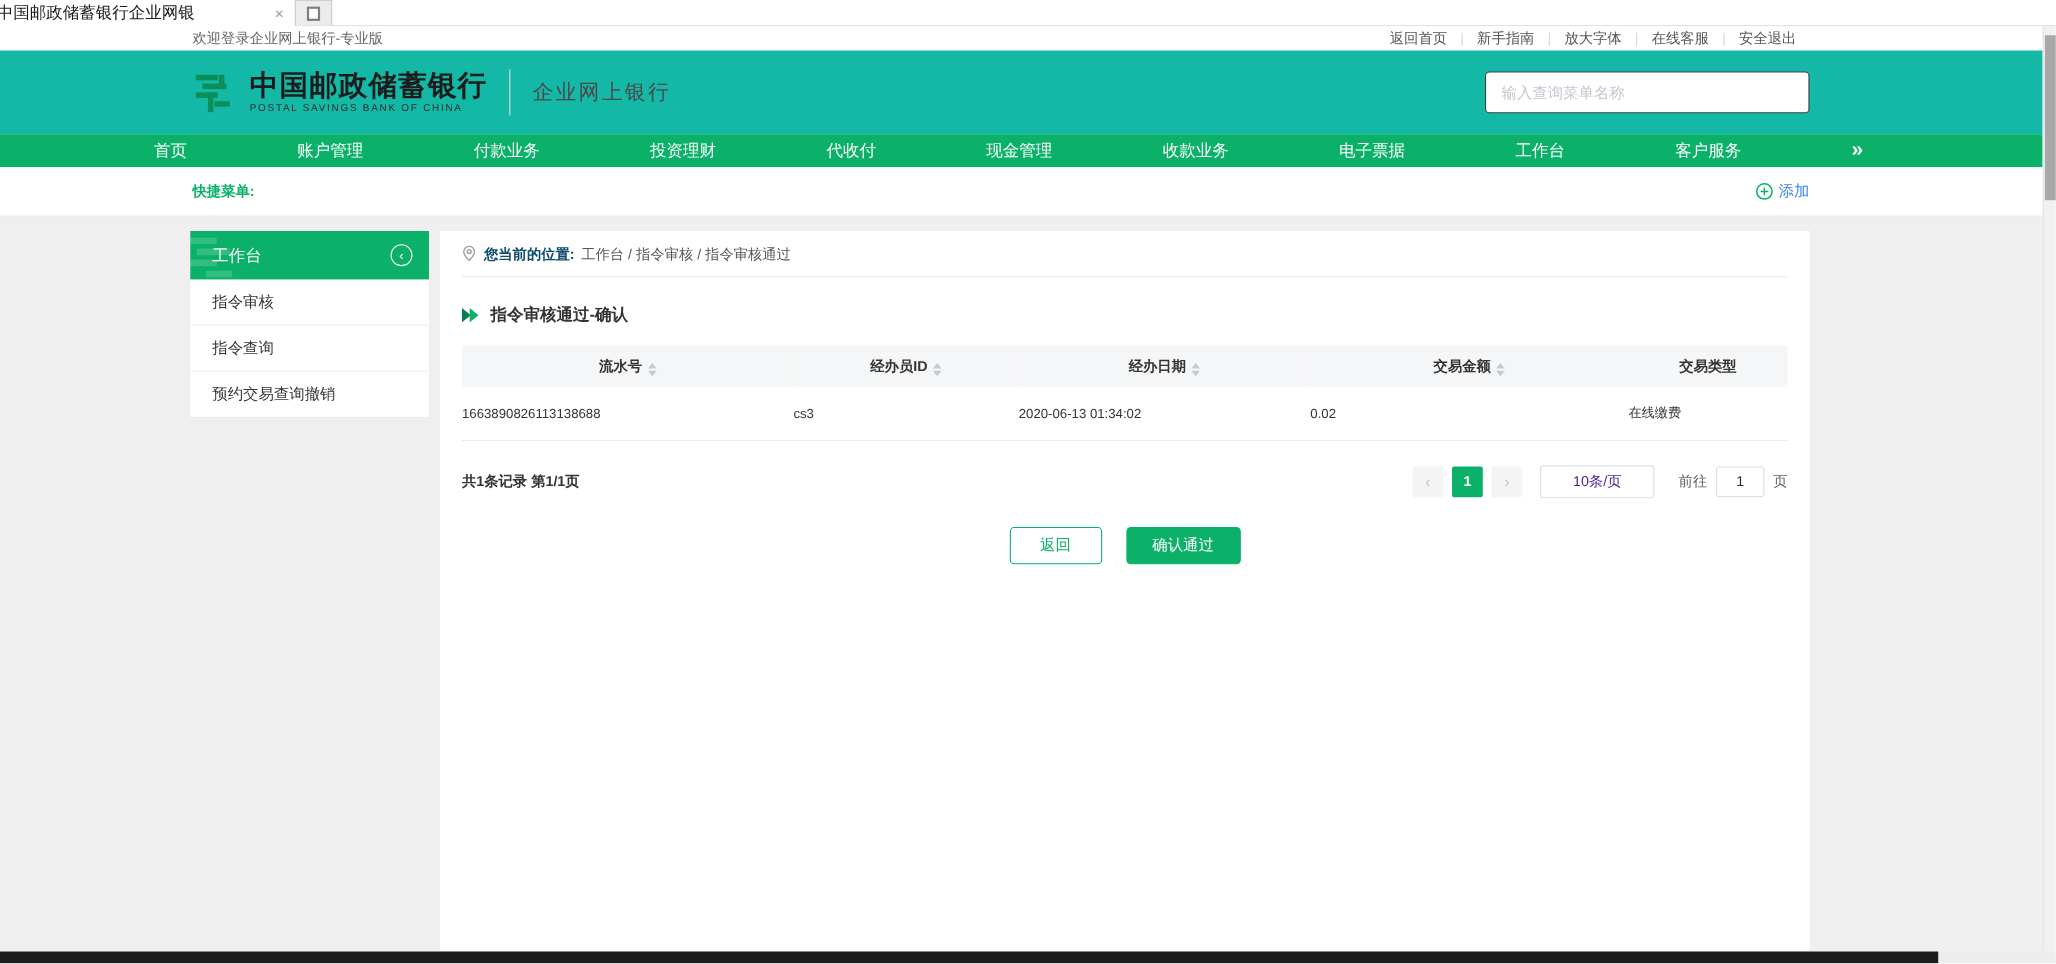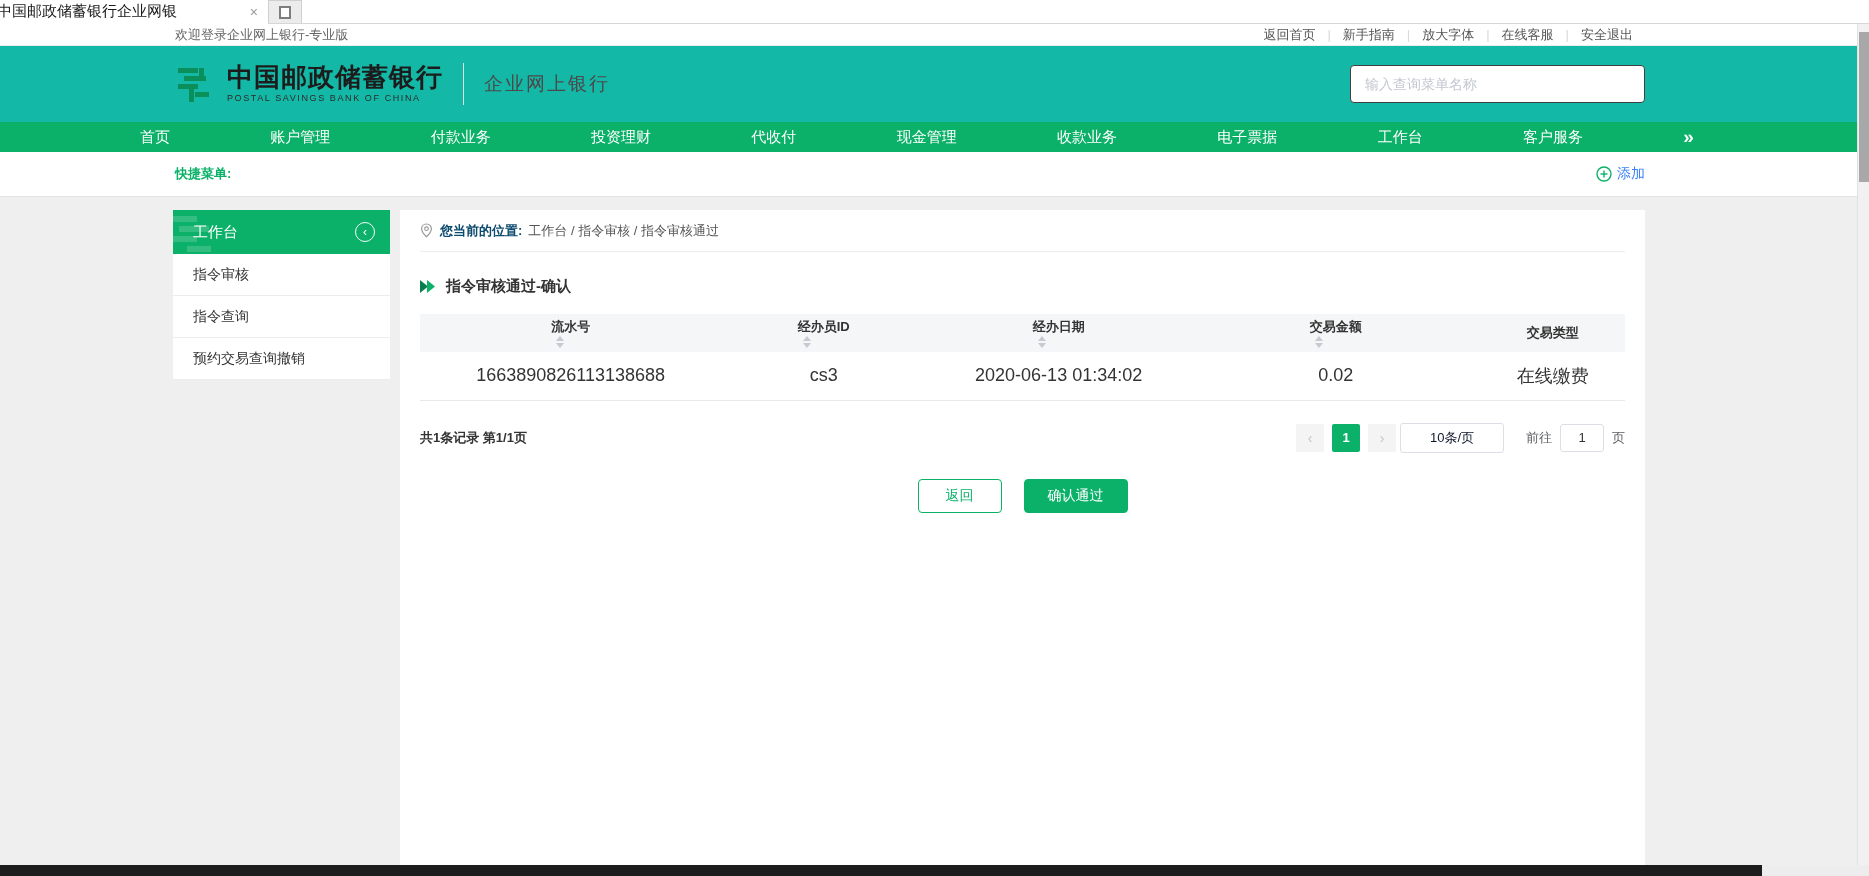--- a/index.html
+++ b/index.html
@@ -65,32 +65,32 @@
   .crumb-path { color:#555; }
 
   .section-title { margin:24px 20px 18px; height:20px; display:flex; align-items:center; }
   .section-title .ttl-icon { margin-right:9px; display:flex; }
   .section-title .txt { font-size:15px; font-weight:bold; color:#333; }
 
   table.grid { width:1205px; margin:0 20px; border-collapse:collapse; table-layout:fixed; }
   .grid thead tr { background:#f5f6f7; height:38px; }
   .grid th { font-size:13px; font-weight:bold; color:#333; text-align:center; }
   .grid tbody tr { height:48px; border-bottom:1px solid #e9e9e9; }
-  .grid td { font-size:18px; color:#333; text-align:center; }
-  .th-inner { display:inline-flex; align-items:flex-start; justify-content:center;flex-direction:column; }
+  .grid td { font-size:12px; color:#333; }
+  .th-inner { display:inline-flex; align-items:flex-end; justify-content:center; }
   .sort-carets { display:inline-flex; flex-direction:column; margin-left:5px; }
   .caret-up { width:0; height:0; border-left:4px solid transparent; border-right:4px solid transparent; border-bottom:5px solid #c6cad2; margin-bottom:2px; }
   .caret-down { width:0; height:0; border-left:4px solid transparent; border-right:4px solid transparent; border-top:5px solid #c6cad2; }
 
   .pagination { margin:22px 20px 0; height:30px; display:flex; align-items:center; justify-content:space-between; }
   .page-summary { font-size:13px; font-weight:bold; color:#333; }
   .pager { display:flex; align-items:center; }
   .pg-btn { width:28px; height:28px; border-radius:2px; background:#f4f4f5; color:#c0c4cc; display:flex; align-items:center; justify-content:center; font-size:14px; margin:0 4px; cursor:pointer; }
   .pg-num { width:28px; height:28px; border-radius:2px; background:#0bb169; color:#fff; display:flex; align-items:center; justify-content:center; font-size:13px; font-weight:bold; margin:0 4px; cursor:pointer; }
-  .size-select { width:104px; height:30px; border:1px solid #dcdfe6; border-radius:3px; display:flex; align-items:center; justify-content:center; font-size:13px; color:#0f172a; cursor:pointer; background:#fff; }
+  .size-select { width:104px; height:30px; border:1px solid #dcdfe6; border-radius:3px; margin-left:12px; display:flex; align-items:center; justify-content:center; font-size:13px; color:#4c1d95; cursor:pointer; background:#fff; }
   .goto { display:flex; align-items:center; margin-left:22px; font-size:13px; color:#606266; }
   .goto-input { width:44px; height:28px; border:1px solid #dcdfe6; border-radius:3px; margin:0 8px; text-align:center; font-size:13px; color:#333; outline:none; background:#fff; font-family:inherit; }
 
   .btn-row { margin-top:26px; display:flex; justify-content:center; gap:22px; }
   .btn { height:34px; border-radius:4px; font-size:14px; display:flex; align-items:center; justify-content:center; cursor:pointer; font-family:inherit; }
   .btn-outline { width:84px; background:#fff; border:1px solid #0bb169; color:#0bb169; }
   .btn-solid { width:104px; background:#0bb169; border:1px solid #0bb169; color:#fff; }
 
   
   .scrollbar { position:absolute; right:0; top:24px; width:12px; height:841px; background:#f1f1f1; border-left:1px solid #e2e2e2; }

